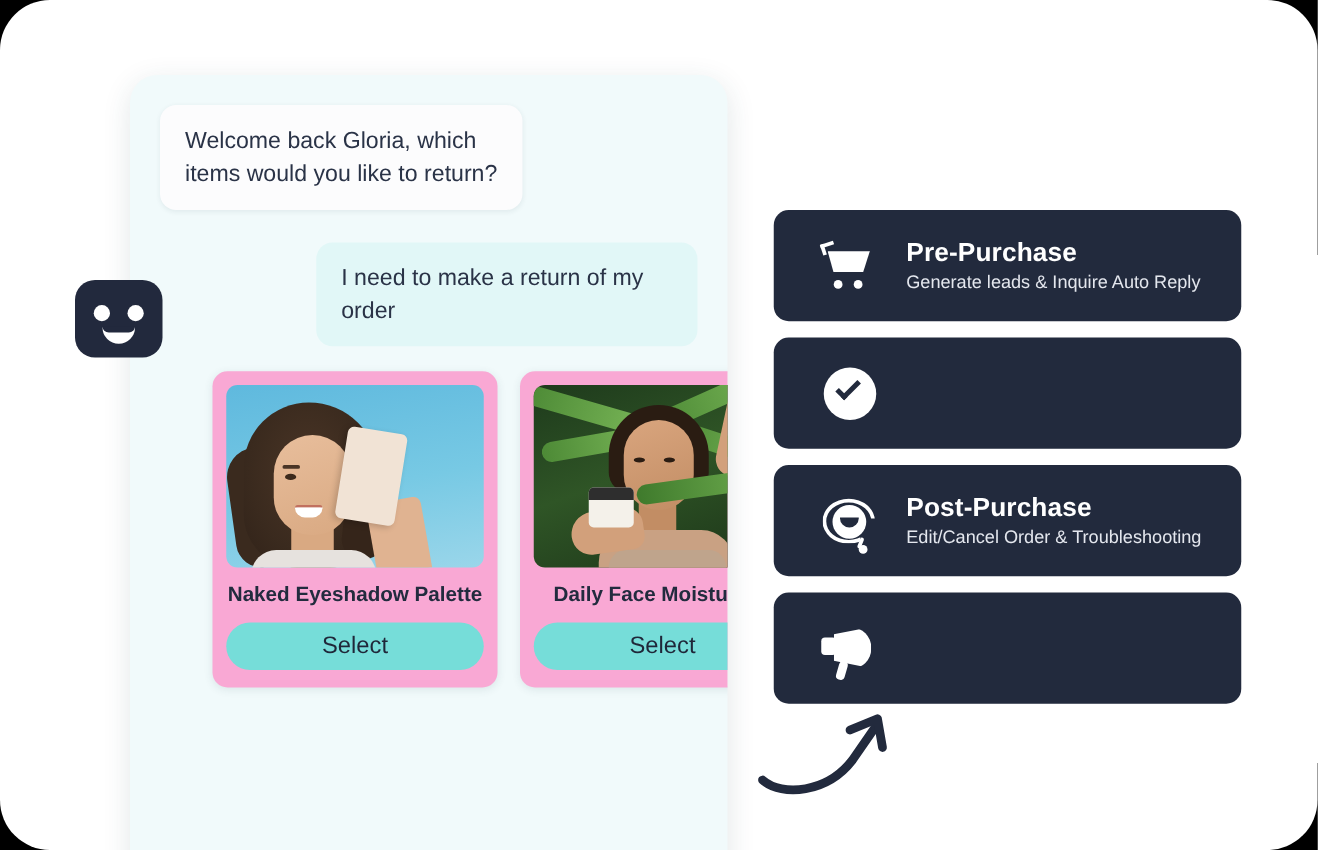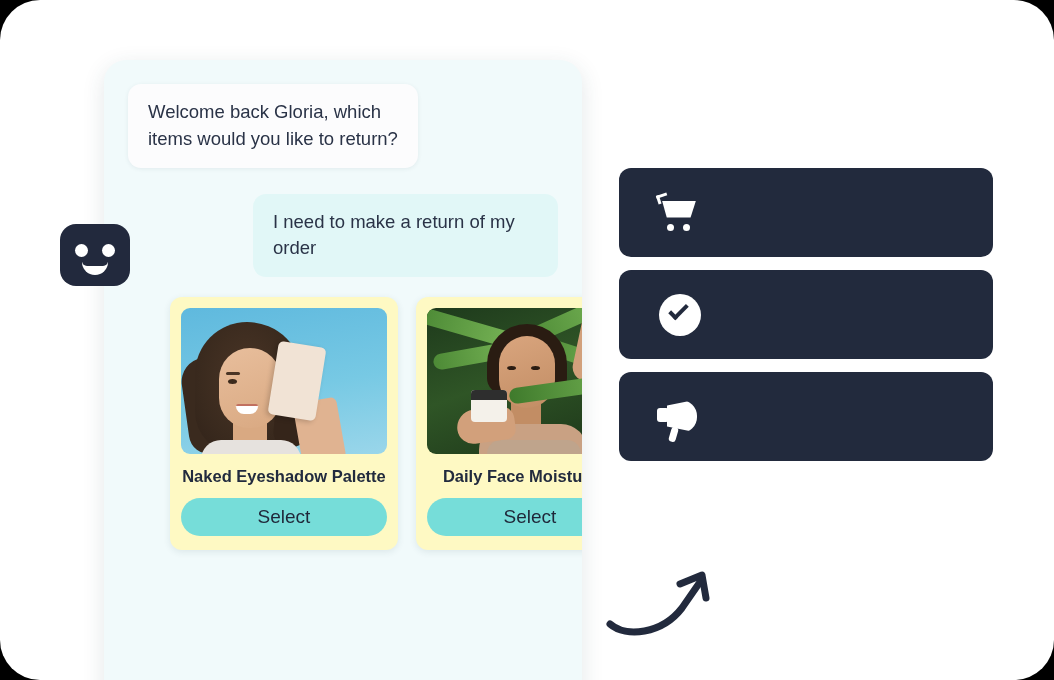--- a/index.html
+++ b/index.html
@@ -124,21 +124,21 @@
   }
 
   
   #products {
     display:flex; gap:18px;
     padding:0 0 0 42px;
   }
   .product-card {
     flex:0 0 auto;
     width:228px;
-    background:#fef9c3;
+    background:#f9a8d4;
     border-radius:12px;
     box-shadow:0 2px 7px rgba(40,70,80,0.10);
     padding:11px 11px 14px 11px;
   }
   .product-photo {
     width:206px; height:146px;
     border-radius:9px;
     overflow:hidden;
     position:relative;
   }
@@ -492,31 +492,48 @@
 
   <div id="stages">
 
     <div class="stage-card">
       <span class="stage-icon icon-cart">
         <span class="handle"></span>
           <span class="basket"></span>
         <span class="w a"></span>
           <span class="w b"></span>
       </span>
+      <span class="stage-text">
+        <span class="stage-title">Pre-Purchase</span>
+        <span class="stage-sub">Generate leads &amp; Inquire Auto Reply</span>
+      </span>
     </div>
 
     <div class="stage-card">
       <span class="stage-icon icon-check">
         <span class="circ"></span>
           <span class="tick"></span>
       </span>
       <span class="stage-text">
       </span>
     </div>
 
+    <div class="stage-card">
+      <span class="stage-icon icon-support">
+        <span class="ring"></span>
+          <span class="face"></span>
+          <span class="mouth"></span>
+        <span class="stem"></span>
+          <span class="mic"></span>
+      </span>
+      <span class="stage-text">
+        <span class="stage-title">Post-Purchase</span>
+        <span class="stage-sub">Edit/Cancel Order &amp; Troubleshooting</span>
+      </span>
+    </div>
 
     <div class="stage-card">
       <span class="stage-icon icon-megaphone">
         <span class="tail"></span>
           <span class="cone"></span>
           <span class="stick"></span>
       </span>
     </div>
 
   </div>

